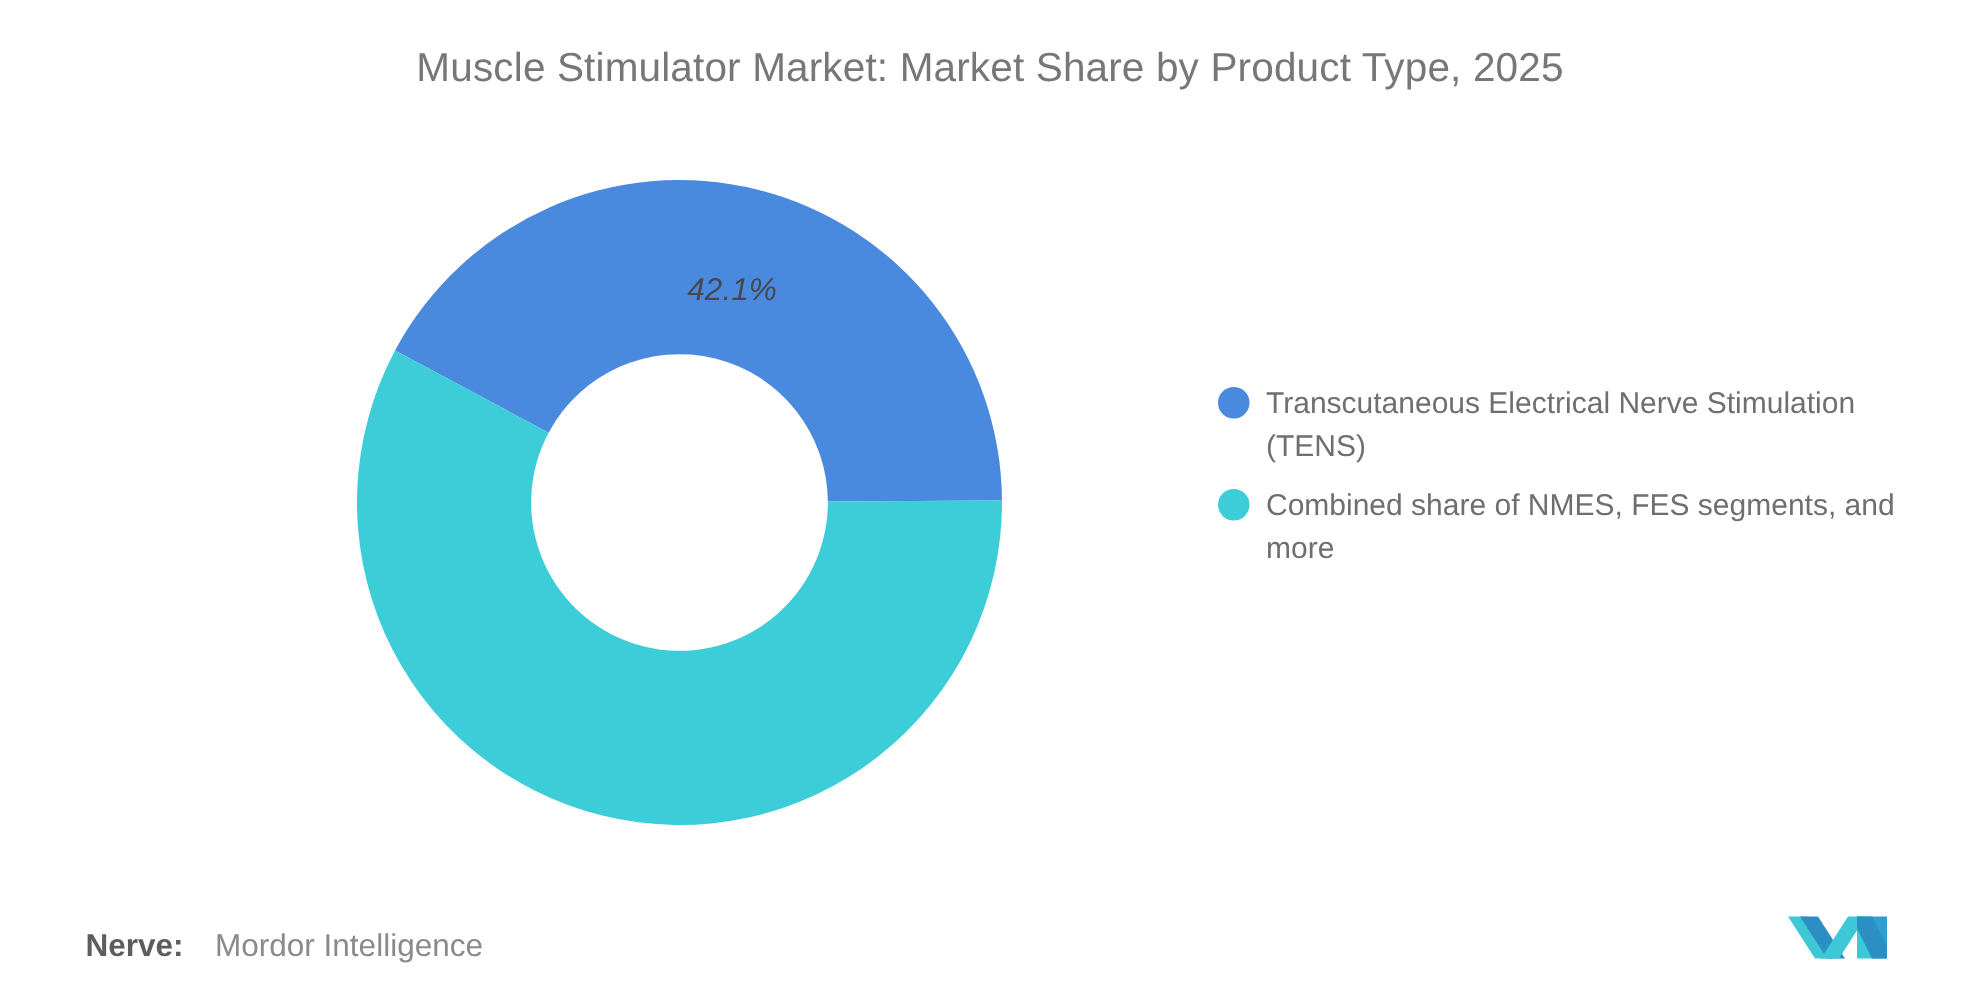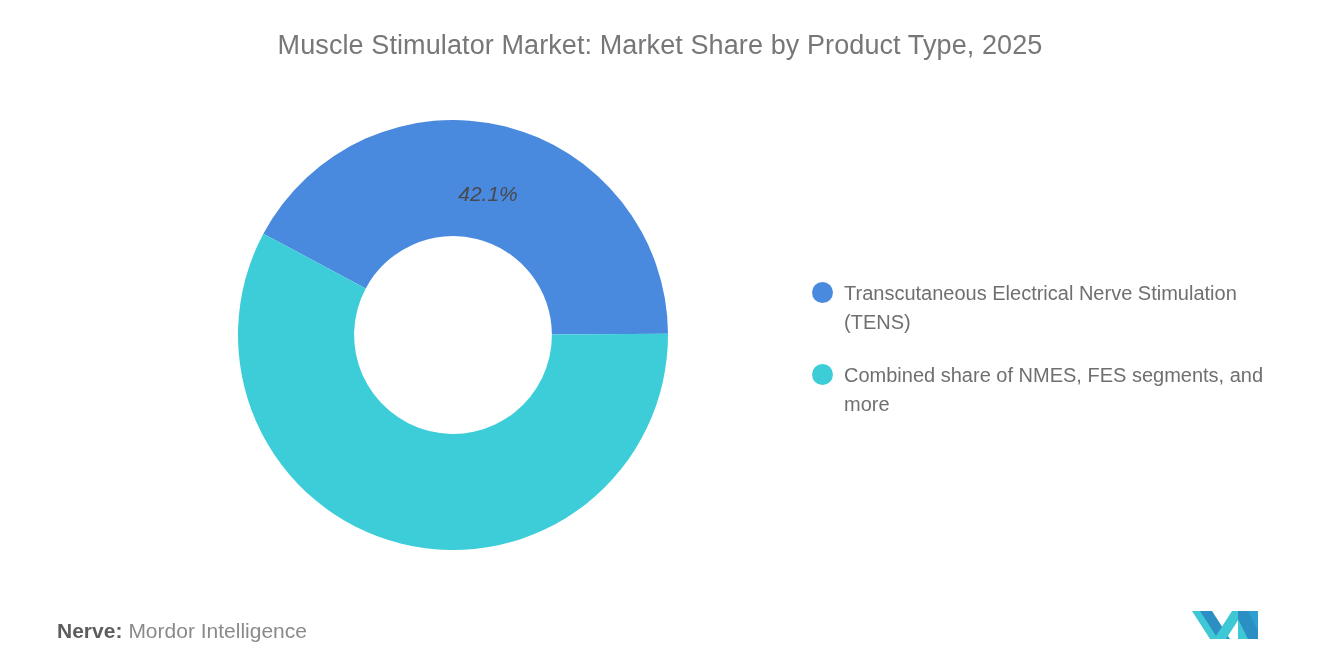--- a/index.html
+++ b/index.html
@@ -72,21 +72,20 @@
   #legend {
     position: absolute;
     left: 812px;
     top: 255px;
     width: 500px;
   }
   .legend-item {
     display: flex;
     align-items: flex-start;
     margin-bottom: 10px;
-    margin-top: 24px;
   }
   .legend-swatch {
     flex: 0 0 auto;
     width: 21px;
     height: 21px;
     border-radius: 50%;
     margin-top: 3px;
     margin-right: 11px;
   }
   .legend-label {
@@ -111,21 +110,21 @@
     font-size: 21px;
     white-space: nowrap;
   }
   #source-label {
     font-weight: 700;
     color: #5d5d5f;
   }
   #source-value {
     font-weight: 400;
     color: #8a8a8d;
-    margin-left: 6px;
+    margin-left: 21px;
   }
   #brand-logo {
     position: absolute;
     right: 58px;
     bottom: 20px;
     width: 72px;
     height: 40px;
   }
   #brand-logo svg { display: block; }
 </style>

